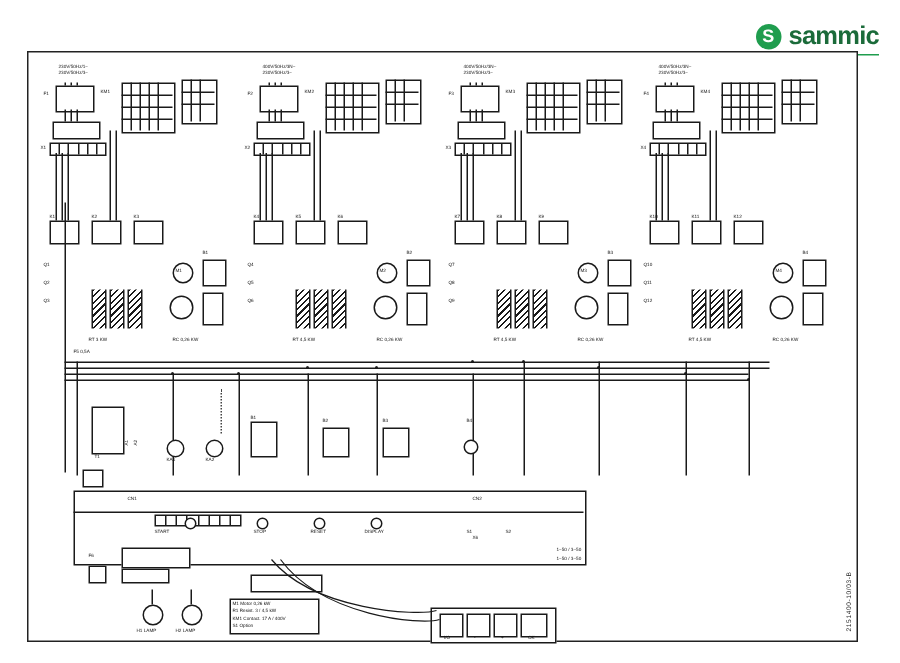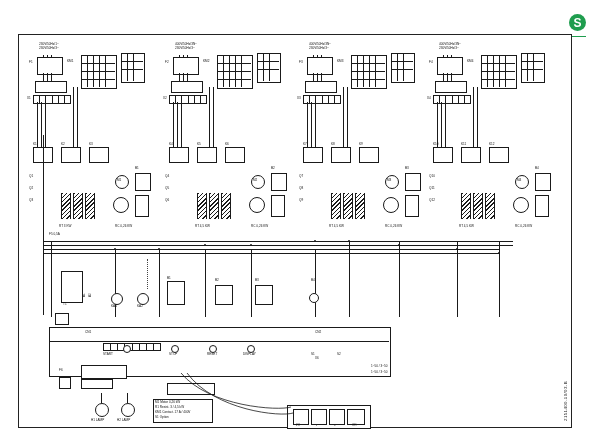--- a/index.html
+++ b/index.html
@@ -46,20 +46,21 @@
   
   .panel{position:absolute;border:1px solid #1a1a1a;background:#fff;}
 </style>
 </head>
 <body>
 
 <div id="page">
 
   <div class="brand">
     <span class="mark">S</span>
+    <span class="word">sammic</span>
   </div>
   <div class="brand-rule"></div>
 
   <div class="frame">
 
     <div class="sheetcode">2151400-10/03-B</div>
 
     <div class="mod" style="left:8px;">
       <div class="t" style="left:12px;top:8px;">230V/50Hz/1~
 230V/50Hz/3~</div>

